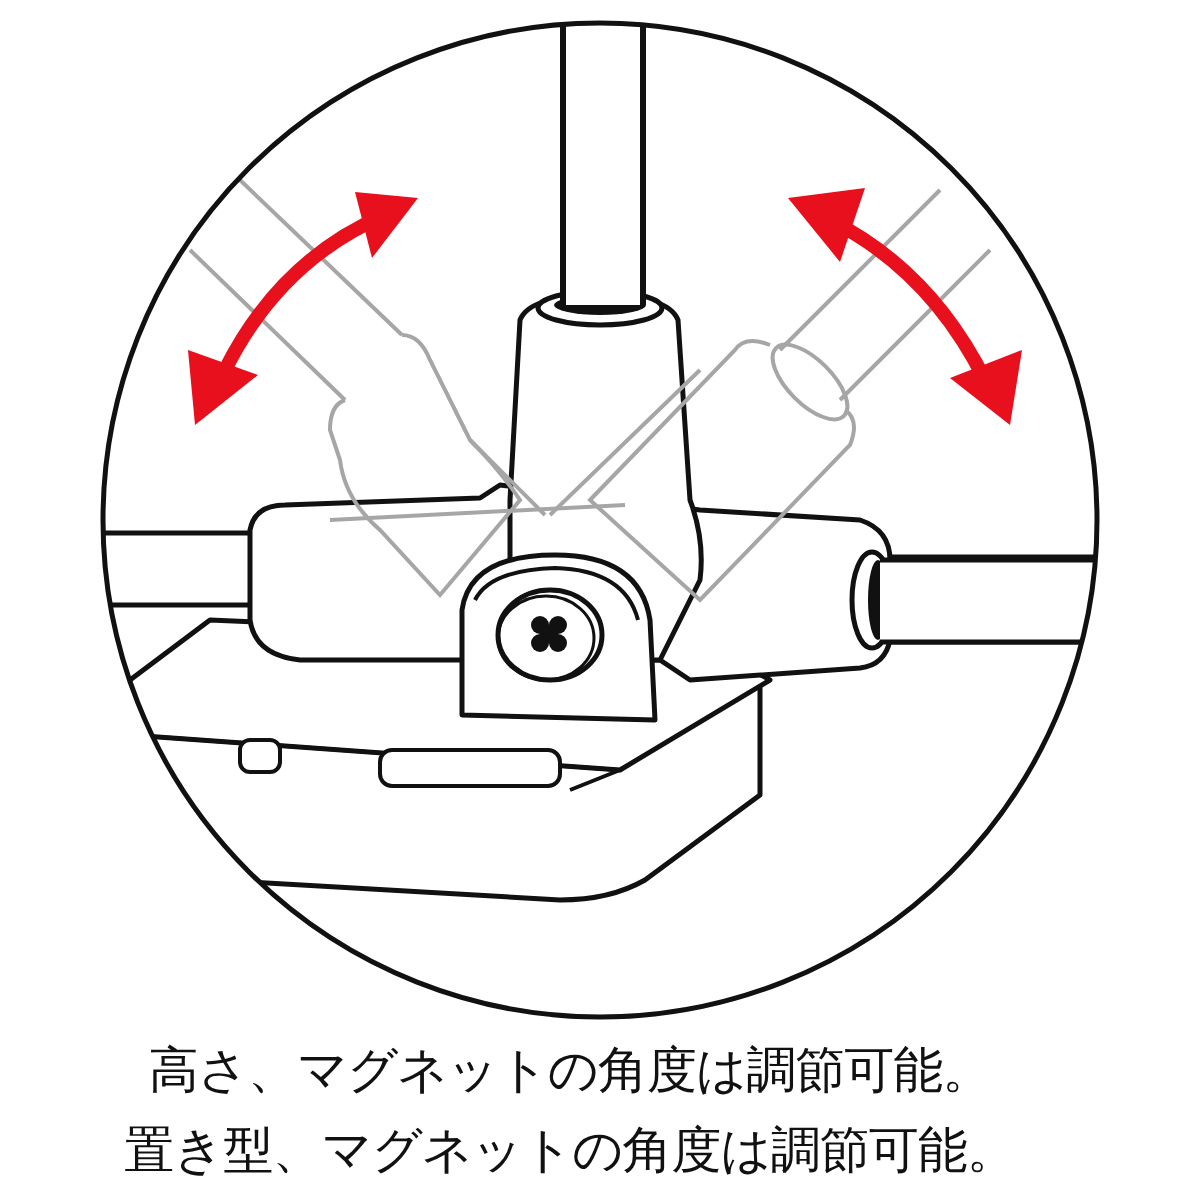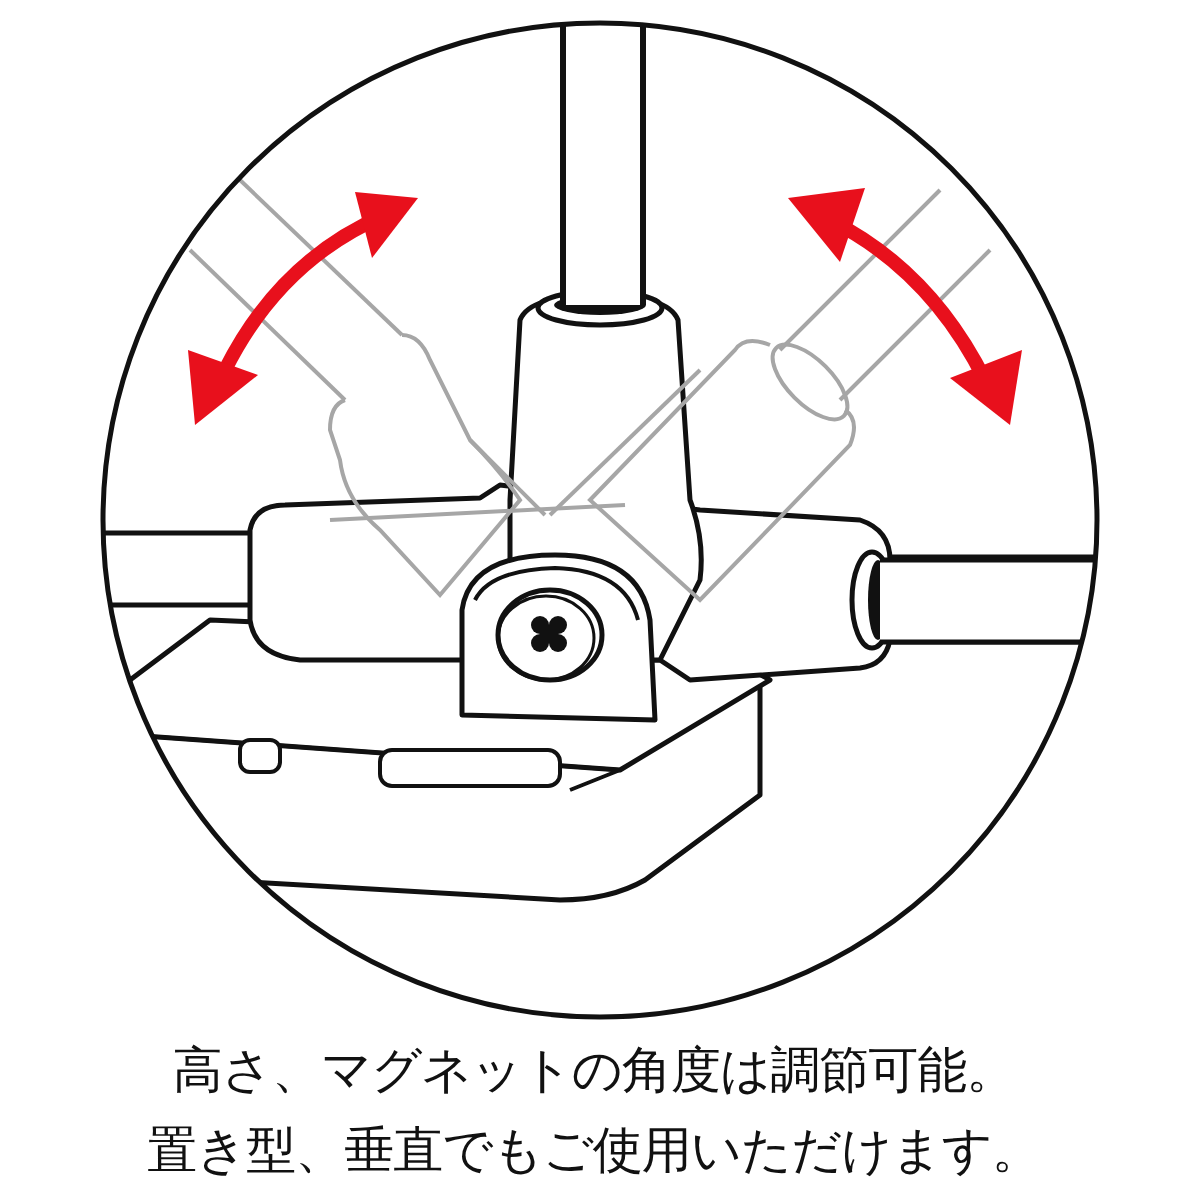--- a/index.html
+++ b/index.html
@@ -1,21 +1,21 @@
 <!DOCTYPE html>
 <html><head>
 <meta charset="utf-8">
 <style>
   html, body { margin: 0; padding: 0; background: #ffffff; }
   body { width: 1200px; height: 1200px; position: relative; overflow: hidden;
          font-family: "DejaVu Sans", sans-serif; }
   #illustration { position: absolute; left: 0; top: 0; width: 1200px; height: 1040px; }
   .caption { position: absolute; left: 0; width: 1140px; text-align: center;
              color: #111111; font-size: 50px; line-height: 60px; letter-spacing: -1px;
-             font-family: "DejaVu Sans", sans-serif; padding-left: 24px; }
+             font-family: "DejaVu Sans", sans-serif; }
   #caption-line-1 { top: 1040px; }
   #caption-line-2 { top: 1120px; }
 </style>
 </head>
 <body>
 
 <svg id="illustration" viewBox="0 0 1200 1040" xmlns="http://www.w3.org/2000/svg">
   <defs>
     <clipPath id="circleClip">
         <circle cx="600" cy="520" r="497"></circle>
@@ -90,13 +90,13 @@
     <polygon points="195,425 188,350 258,375"></polygon>
   </g>
   <g fill="#e8101c">
     <path d="M830 220 Q930 270 985 380" stroke="#e8101c" stroke-width="14" fill="none"></path>
     <polygon points="788,198 865,188 840,262"></polygon>
     <polygon points="1010,425 1022,350 950,378"></polygon>
   </g>
 </svg>
 
 <div id="caption-line-1" class="caption">高さ、マグネットの角度は調節可能。</div>
-<div id="caption-line-2" class="caption">置き型、垂直でもご使用いただけます。</div>
+<div id="caption-line-2" class="caption">置き型、マグネットの角度は調節可能。</div>
 
 </body></html>

